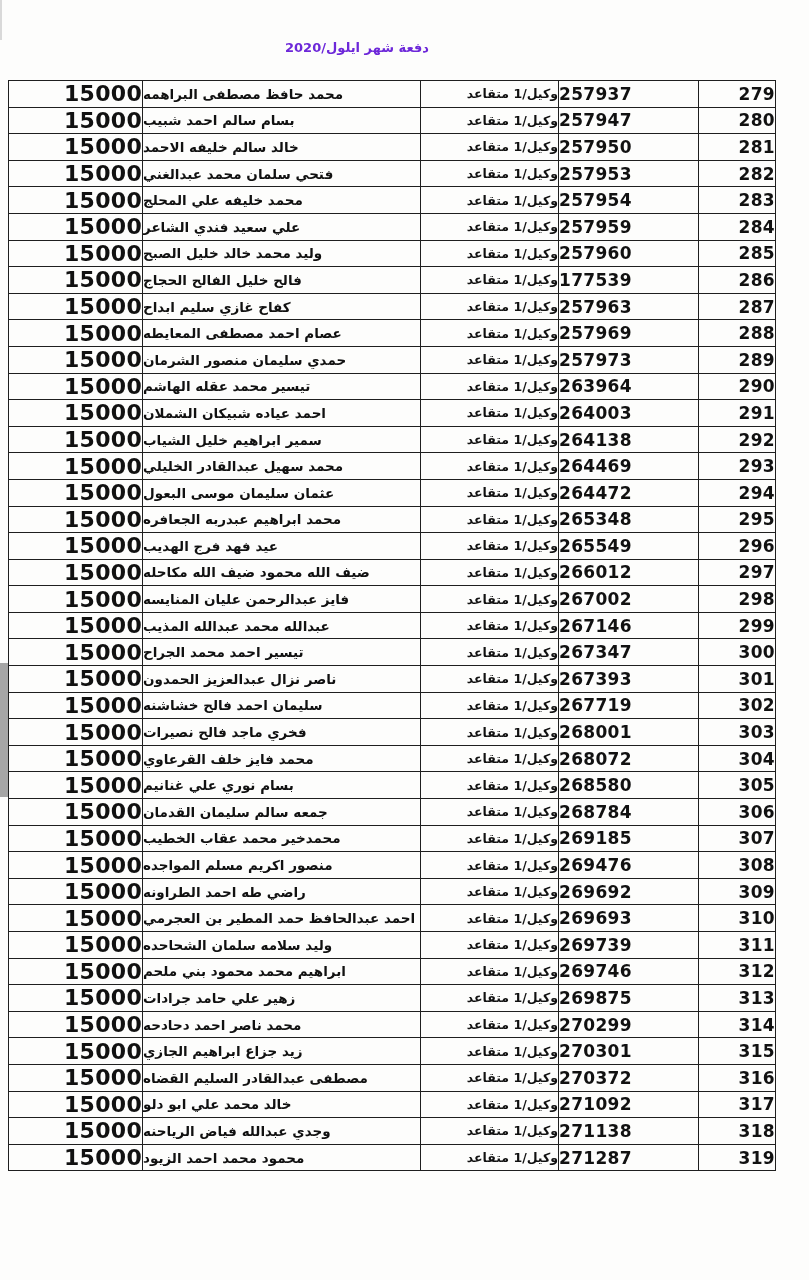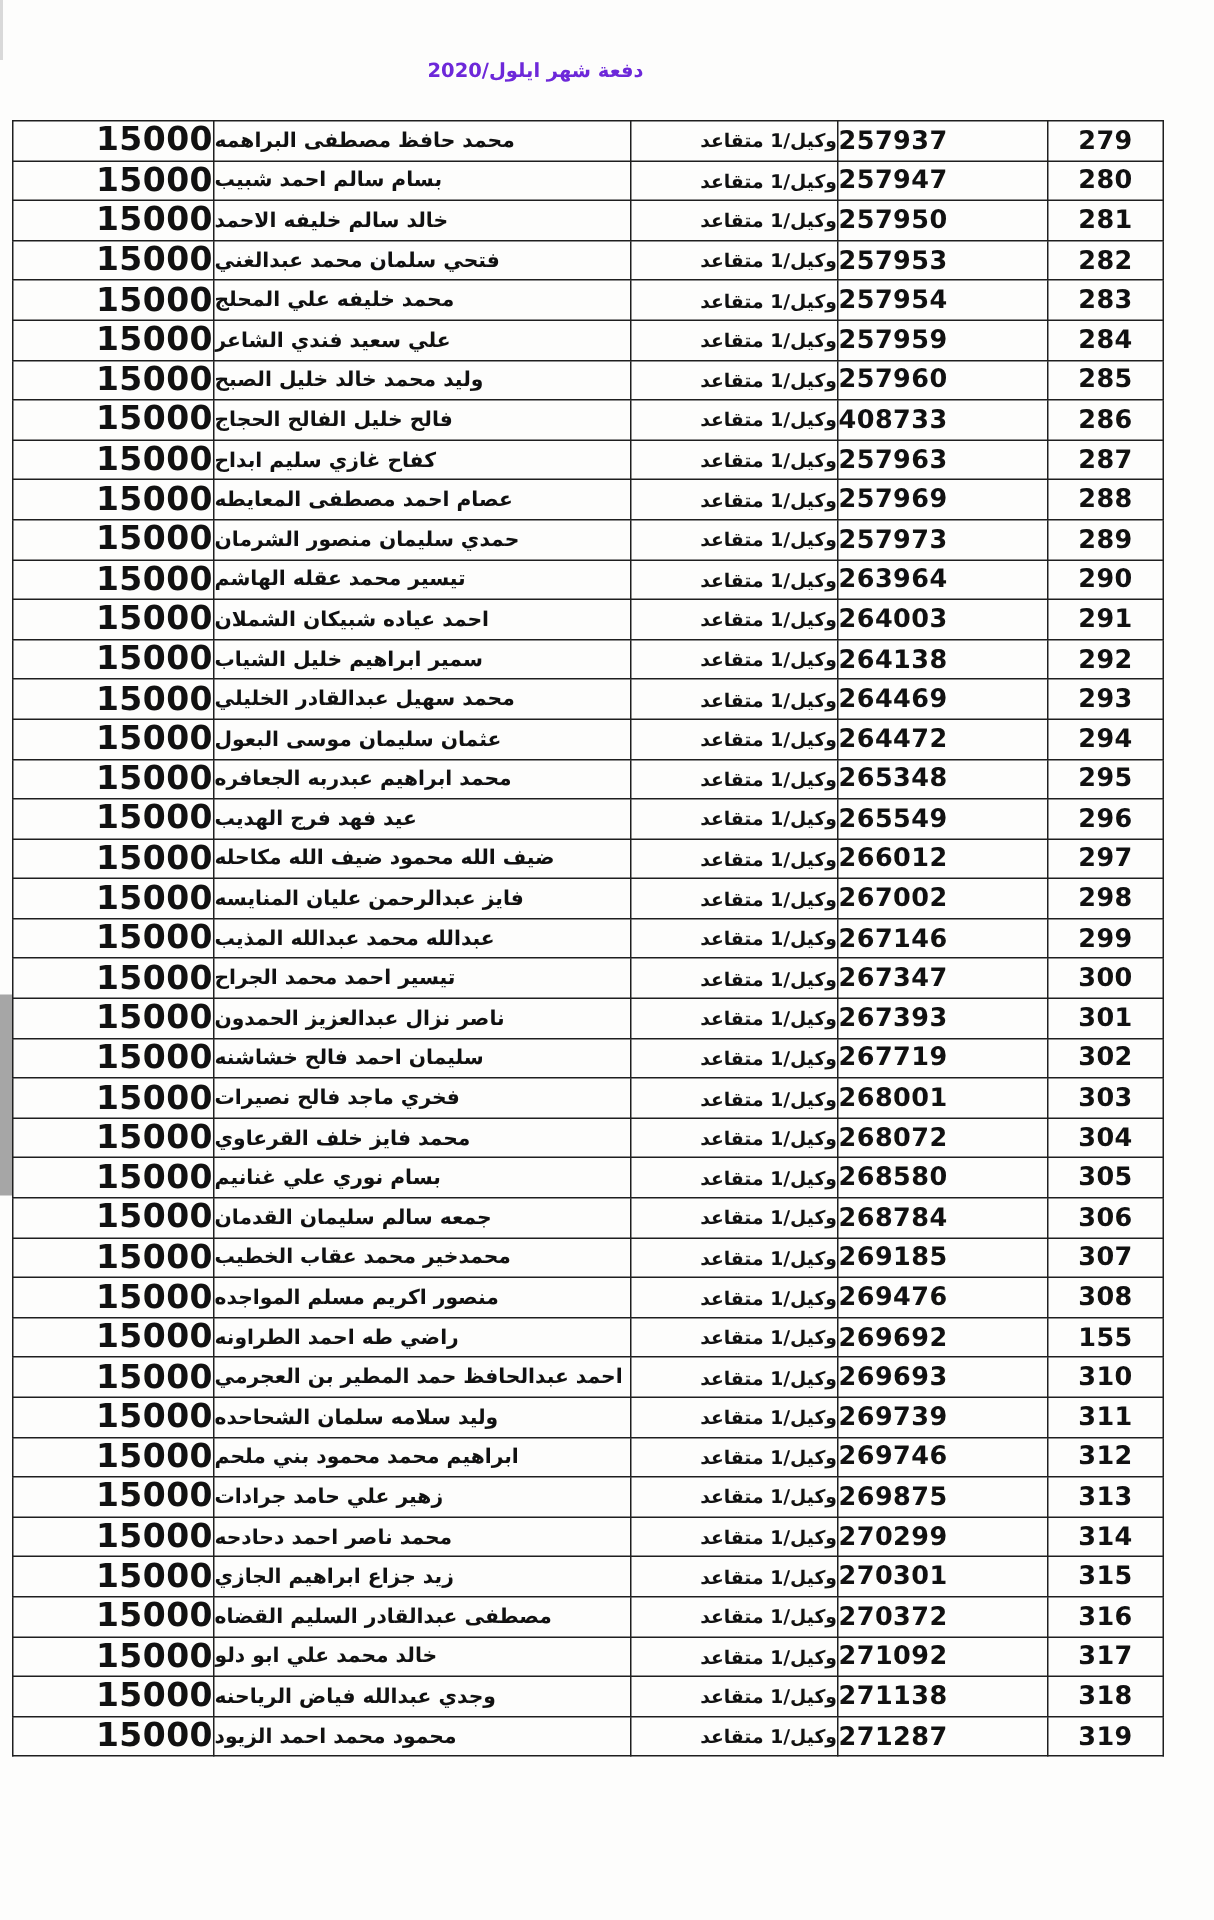--- a/index.html
+++ b/index.html
@@ -26,21 +26,21 @@
   }
   table.payroll td{
     border:1.5px solid #1f1f1f;
     height:25.6px;
     padding:0;
     overflow:hidden;
     white-space:nowrap;
     font-weight:bold;
     vertical-align:middle;
   }
-  td.c-seq{ text-align:center;font-size:17px;letter-spacing:.3px;}
+  td.c-seq{ font-size:17px;letter-spacing:.3px;}
   td.c-num{ text-align:left;font-size:17px;letter-spacing:.3px;}
   td.c-status{ text-align:right;font-size:12.5px;padding-right:2px;}
   td.c-name{ text-align:left;font-size:13.5px;padding-right:4px;}
   td.c-amt{ text-align:right;font-size:22px;letter-spacing:.3px;}
   .scroll-thumb{
     position:absolute;left:0;top:663px;width:10px;height:134px;
     background:#a6a6a6;
   }
   .scroll-track{
     position:absolute;left:0;top:0;width:2px;height:40px;
@@ -108,21 +108,21 @@
       </tr>
       <tr>
         <td class="c-seq">285</td>
         <td class="c-num">257960</td>
         <td class="c-status">وكيل/1 متقاعد</td>
         <td class="c-name">وليد محمد خالد خليل الصبح</td>
         <td class="c-amt">15000</td>
       </tr>
       <tr>
         <td class="c-seq">286</td>
-        <td class="c-num">408733</td>
+        <td class="c-num">177539</td>
         <td class="c-status">وكيل/1 متقاعد</td>
         <td class="c-name">فالح خليل الفالح الحجاج</td>
         <td class="c-amt">15000</td>
       </tr>
       <tr>
         <td class="c-seq">287</td>
         <td class="c-num">257963</td>
         <td class="c-status">وكيل/1 متقاعد</td>
         <td class="c-name">كفاح غازي سليم ابداح</td>
         <td class="c-amt">15000</td>
@@ -268,21 +268,21 @@
         <td class="c-amt">15000</td>
       </tr>
       <tr>
         <td class="c-seq">308</td>
         <td class="c-num">269476</td>
         <td class="c-status">وكيل/1 متقاعد</td>
         <td class="c-name">منصور اكريم مسلم المواجده</td>
         <td class="c-amt">15000</td>
       </tr>
       <tr>
-        <td class="c-seq">155</td>
+        <td class="c-seq">309</td>
         <td class="c-num">269692</td>
         <td class="c-status">وكيل/1 متقاعد</td>
         <td class="c-name">راضي طه احمد الطراونه</td>
         <td class="c-amt">15000</td>
       </tr>
       <tr>
         <td class="c-seq">310</td>
         <td class="c-num">269693</td>
         <td class="c-status">وكيل/1 متقاعد</td>
         <td class="c-name">احمد عبدالحافظ حمد المطير بن العجرمي</td>

